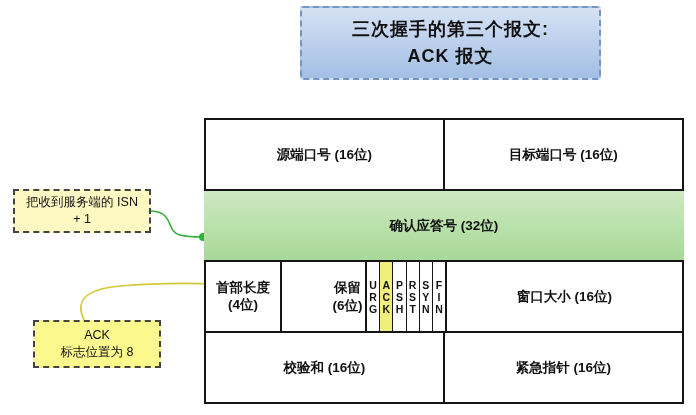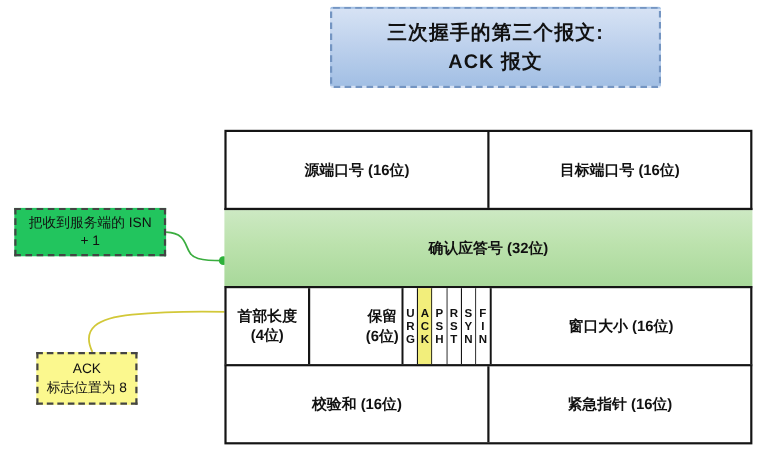--- a/index.html
+++ b/index.html
@@ -17,22 +17,22 @@
     display:flex;flex-direction:column;align-items:center;justify-content:center;
     font-weight:bold;font-size:18px;line-height:1.5;letter-spacing:1px;text-align:center;
   }
 
   
   .callout{
     position:absolute;box-sizing:border-box;border:2px dashed #444;
     display:flex;flex-direction:column;align-items:center;justify-content:center;
     font-size:12.5px;line-height:1.35;text-align:center;
   }
-  .callout.green{left:13px;top:189px;width:138px;height:44px;background:#22c55e;}
-  .callout.yellow{left:33px;top:320px;width:92px;height:48px;background:#fbf88e;}
+  .callout.green{left:13px;top:189px;width:138px;height:44px;background:#fef9c3;}
+  .callout.yellow{left:33px;top:320px;width:128px;height:48px;background:#fbf88e;}
 
   
   .tcp-table{position:absolute;left:204px;top:118px;width:480px;height:286px;
     display:flex;flex-direction:column;font-weight:bold;font-size:13.5px;}
   .row{flex:1;display:flex;box-sizing:border-box;border:2px solid #151515;background:#fff;}
   .row + .row{margin-top:-2px;}
   .row .cell{display:flex;align-items:center;justify-content:center;box-sizing:border-box;text-align:center;}
   .cell.grow{flex:1;}
   .cell.divider{border-right:2px solid #151515;}
   .row.green-row{border-left:none;border-right:none;

